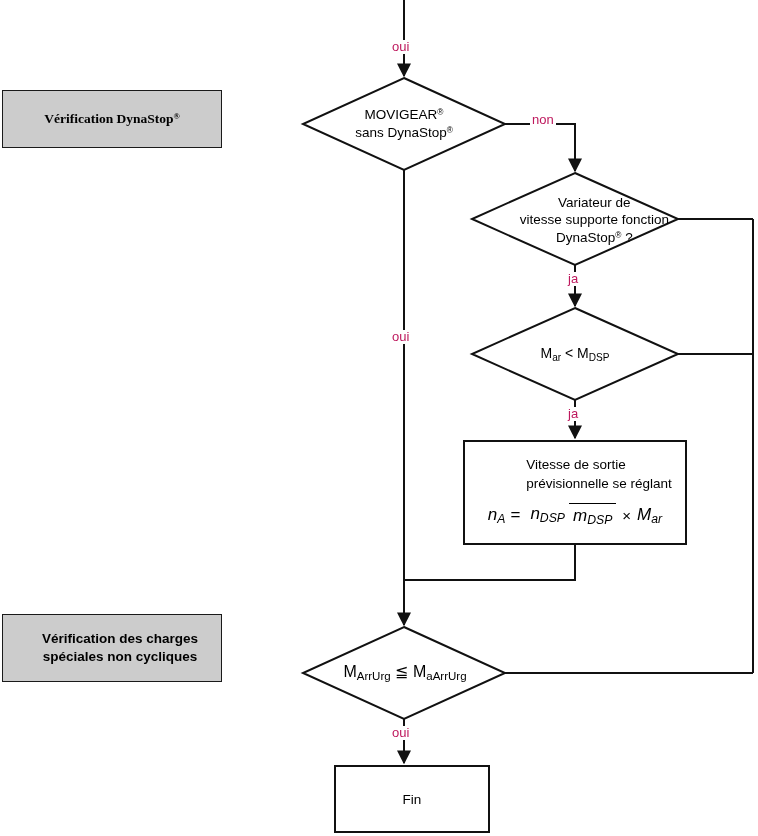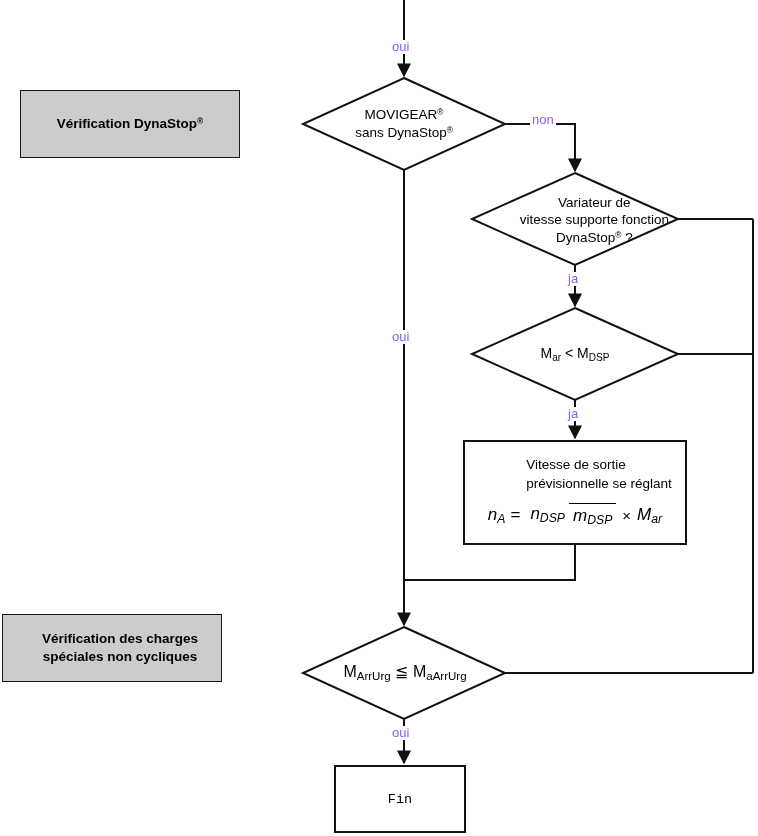--- a/index.html
+++ b/index.html
@@ -46,21 +46,21 @@
     color: #000000;
     line-height: 1.3;
     display: flex;
     align-items: center;
     justify-content: center;
     pointer-events: none;
   }
   .edge-label {
     position: absolute;
     font-size: 13px;
-    color: #8b5cf6;
+    color: #be185d;
     background: #ffffff;
     padding: 0 2px;
     text-align: center;
     line-height: 1.1;
   }
   .term-box {
     position: absolute;
     background: #ffffff;
     border: 2px solid #111111;
     box-sizing: border-box;
@@ -152,21 +152,21 @@
 
       <path d="M 505 673 L 753 673"></path>
 
       <path d="M 753 219 L 753 673"></path>
 
       <path d="M 404 719 L 404 763" marker-end="url(#arrow)"></path>
 
     </g>
   </svg>
 
-  <div class="section-box" style="left:20px; top:90px; width:220px; height:68px;">
+  <div class="section-box" style="left:2px; top:90px; width:220px; height:58px;font-family:Liberation Serif, serif;">
     <span>
       Vérification DynaStop<sup>®</sup>
     </span>
   </div>
 
   <div class="section-box" style="left:2px; top:614px; width:220px; height:68px;padding-left:24px;">
     <span>
       Vérification des charges<br>spéciales non cycliques
     </span>
   </div>
@@ -203,21 +203,21 @@
       </span>
       <span class="times">×</span>
       <span><em>M</em><sub>ar</sub></span>
     </div>
   </div>
 
   <div class="node-label" style="left:320px; top:659px; width:170px; height:28px; font-size:16px;">
     <span class="nowrap">M<sub>ArrUrg</sub> ≦ M<sub>aArrUrg</sub></span>
   </div>
 
-  <div class="term-box" style="left:334px; top:765px; width:132px; height:68px;font-family:Liberation Mono, monospace;">
+  <div class="term-box" style="left:334px; top:765px; width:156px; height:68px;">
     <span>Fin</span>
   </div>
 
   <div class="edge-label" style="left:390px; top:40px;">oui</div>
 
   <div class="edge-label" style="left:530px; top:113px;">non</div>
 
   <div class="edge-label" style="left:390px; top:330px;">oui</div>
 
   <div class="edge-label" style="left:566px; top:272px;">ja</div>

